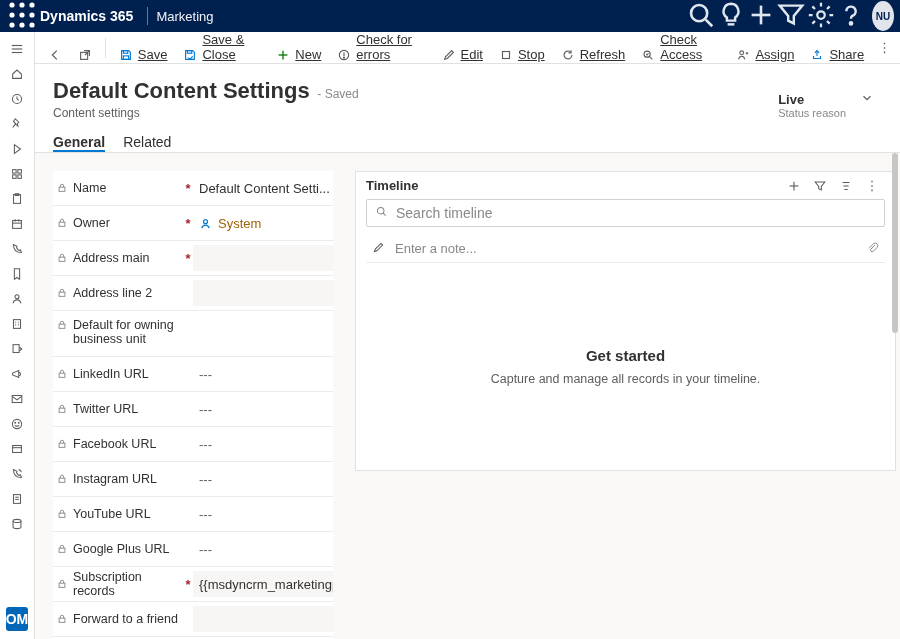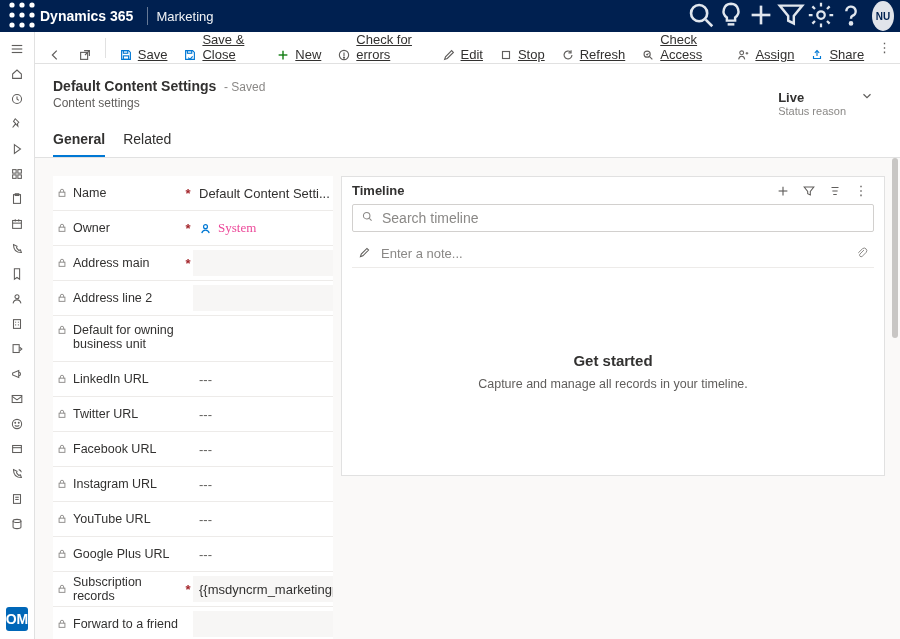--- a/index.html
+++ b/index.html
@@ -32,47 +32,47 @@
   .cmd .ic { font-size: 13px; color: #605e5c; display: inline-flex; }
   .cmd .ic.green { color: #107c10; }
   .cmd .ic.blue { color: #0078d4; }
   .cmd svg { width: 14px; height: 14px; }
   .cmdbar .flexsp { flex: 1; }
   .cmdbar .more { width: 24px; text-align: center; color: #605e5c; cursor: pointer; }
 
   
   .formhead { padding: 14px 18px 0 18px; display: flex; }
   .formhead .left { flex: 1; }
-  .formhead h1 { font-size: 14px; font-weight: 600; display: inline; }
+  .formhead h1 { font-size: 22px; font-weight: 600; display: inline; }
   .formhead .saved { color: #8a8886; font-size: 12px; margin-left: 4px; }
   .formhead .subtitle { color: #605e5c; font-size: 12px; margin-top: 2px; }
   .formhead .right { text-align: left; padding-right: 8px; display: flex; align-items: center; gap: 14px; }
   .formhead .status .v { font-size: 13px; font-weight: 600; margin-top: 12px; }
   .formhead .status .l { font-size: 11px; color: #8a8886; }
   .formhead .chev { color: #605e5c; cursor: pointer; }
 
   
   .tabs { display: flex; gap: 18px; padding: 14px 18px 0 18px; border-bottom: 1px solid #e1e1e1; }
-  .tab { padding-bottom: 8px; font-size: 14px; cursor: pointer; color: #323130; }
+  .tab { padding-bottom: 0; font-size: 14px; cursor: pointer; color: #323130; }
   .tab.active { font-weight: 600; border-bottom: 2px solid #0078d4; }
 
   
-  .formbody { flex: 1; display: flex; padding: 18px 15px 0 18px; gap: 8px; overflow: hidden; background: #faf9f8; position: relative; }
+  .formbody { flex: 1; display: flex; padding: 18px 4px 0 18px; gap: 22px; overflow: hidden; background: #faf9f8; position: relative; }
   .formbody::after { content: ""; position: absolute; right: 2px; top: 0; width: 6px; height: 180px; background: #c8c6c4; border-radius: 3px; }
 
   
   .fields { width: 280px; background: #fff; }
   .frow { display: flex; align-items: center; min-height: 35px; border-bottom: 1px solid #edebe9; }
   .frow.tall { align-items: flex-start; padding-top: 7px; min-height: 46px; }
   .flabel { width: 130px; display: flex; align-items: center; gap: 6px; padding-left: 4px; font-size: 12.5px; color: #323130; flex-shrink: 0; }
   .flabel .lock { color: #8a8886; display: inline-flex; }
   .flabel .lock svg { width: 10px; height: 10px; }
   .req { color: #a4262c; width: 10px; text-align: center; font-weight: 700; flex-shrink: 0; }
   .fval { flex: 1; font-size: 13px; color: #323130; padding: 0 6px; height: 26px; display: flex; align-items: center; overflow: hidden; white-space: nowrap; text-overflow: ellipsis; }
-  .fval.link { color: #ec4899; gap: 6px; font-family: Liberation Serif, serif; }
+  .fval.link { color: #a16207; gap: 6px; }
   .fval.box { background: #f7f6f5; color: #323130; }
   .fval.dash { color: #605e5c; }
 
   
   .timeline { flex: 1; background: #fff; border: 1px solid #e1e1e1; display: flex; flex-direction: column; height: 300px; }
   .tl-head { display: flex; align-items: center; padding: 6px 10px; }
   .tl-head h3 { font-size: 13px; font-weight: 600; flex: 1; }
   .tl-head .act { width: 26px; text-align: center; color: #605e5c; cursor: pointer; display: inline-flex; justify-content: center; }
   .tl-head .act svg { width: 14px; height: 14px; }
   .tl-search { margin: 0 10px; height: 28px; border: 1px solid #d2d0ce; display: flex; align-items: center; padding: 0 8px; gap: 8px; color: #8a8886; font-size: 14px; border-radius: 2px; }

